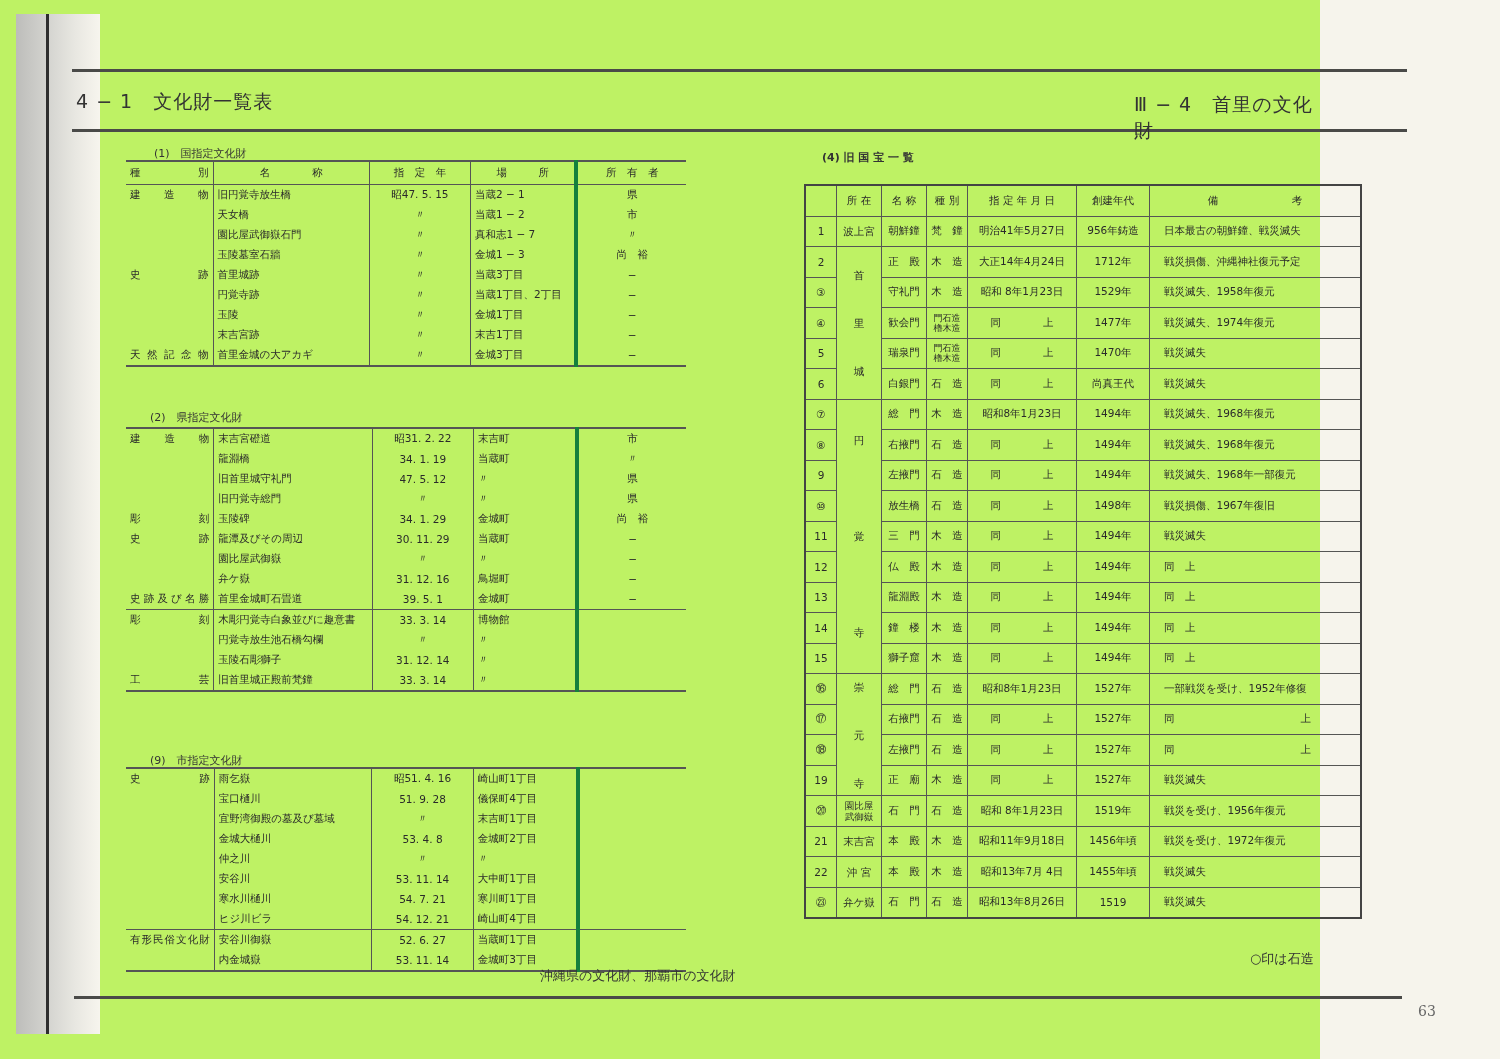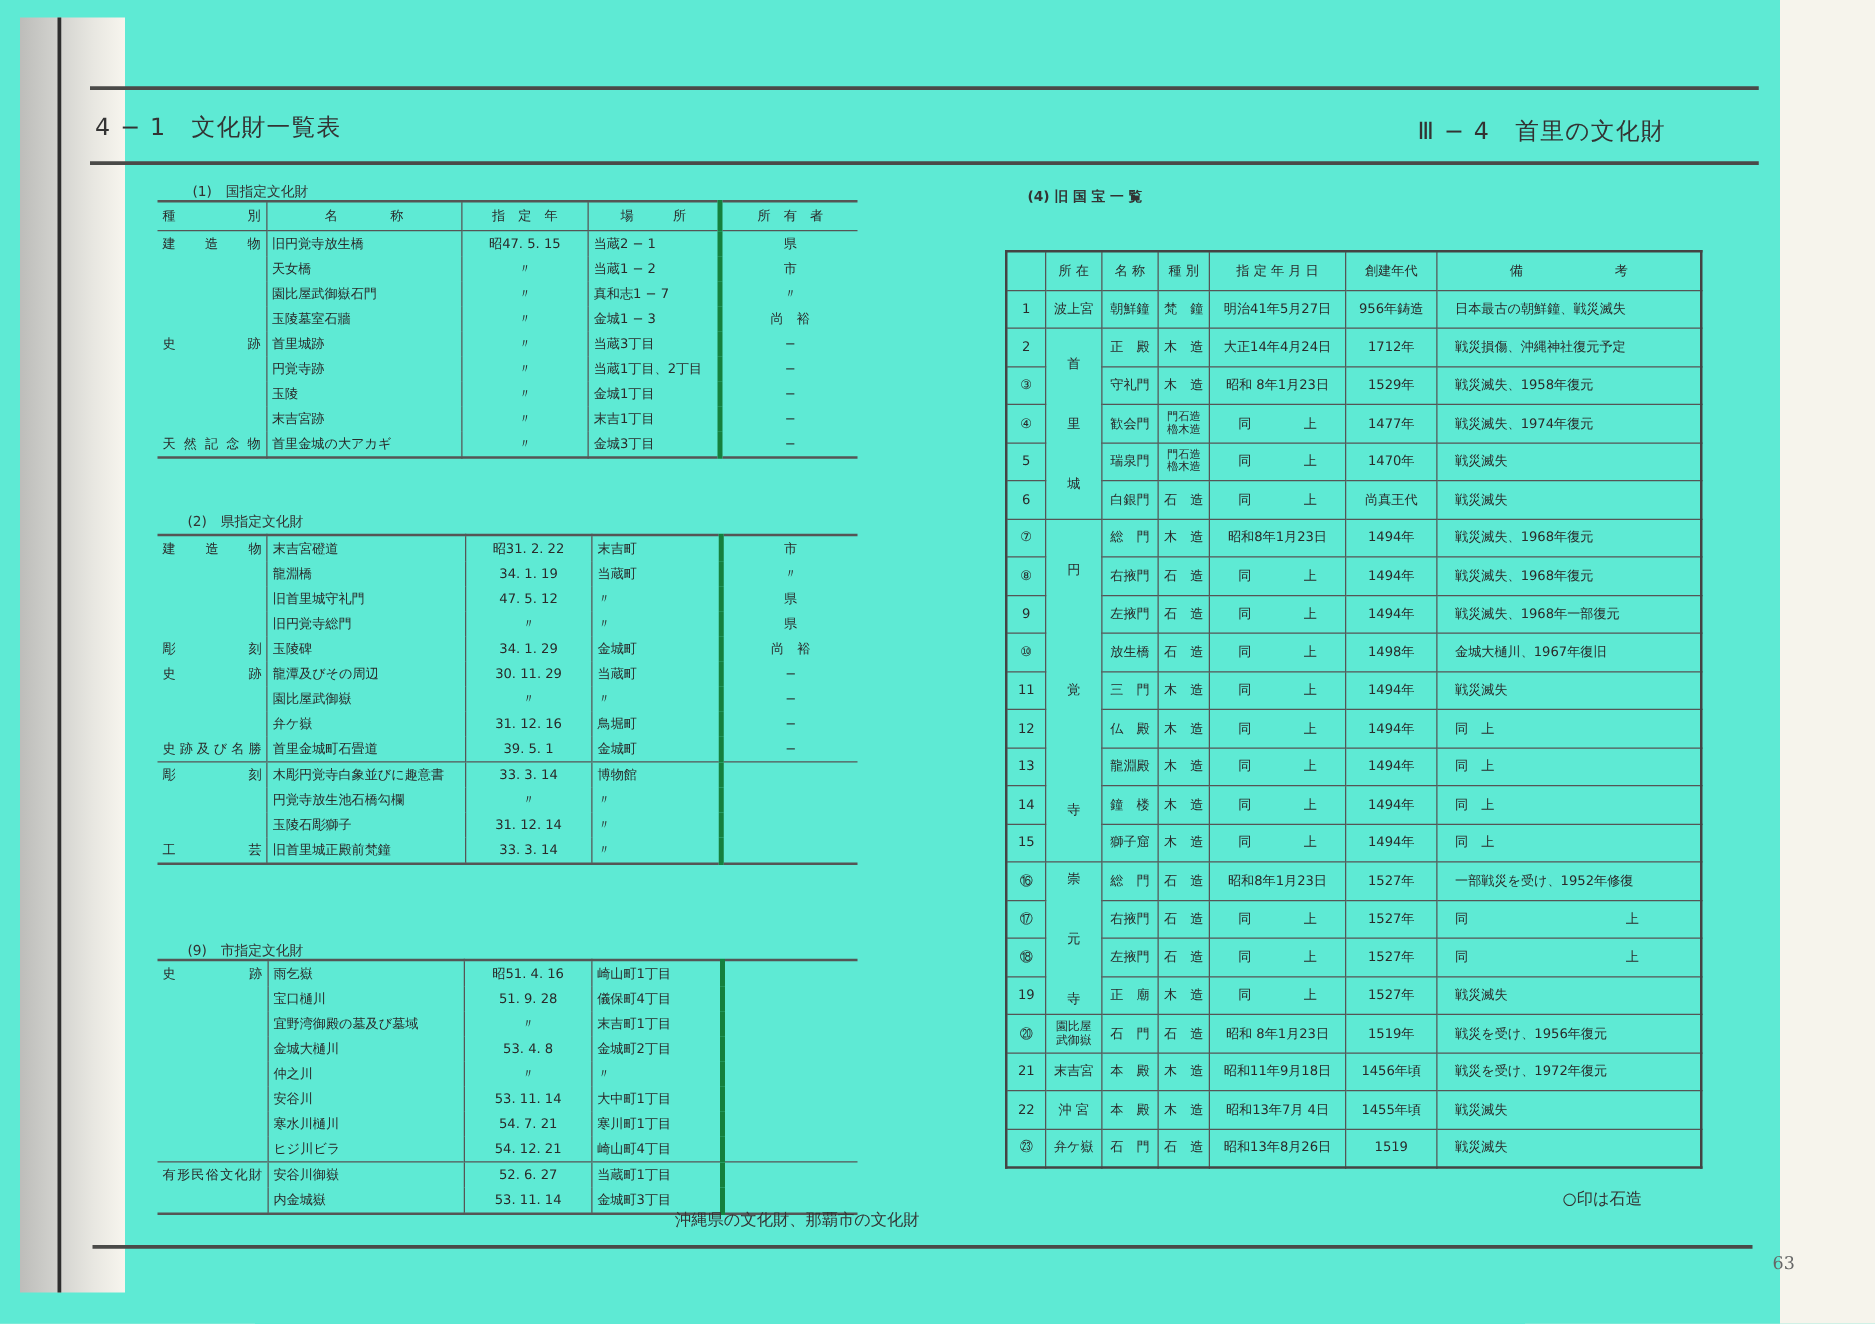--- a/index.html
+++ b/index.html
@@ -1,18 +1,18 @@
 <!DOCTYPE html>
 <html><head>
 <meta charset="utf-8">
 <style>
   html,body{margin:0;padding:0;}
   body{width:1500px;height:1059px;background:#f6f4ec;position:relative;overflow:hidden;
        font-family:"DejaVu Sans","Liberation Sans",sans-serif;color:#2a2a2a;}
-  .page{position:absolute;left:0;top:0;width:1424px;height:1059px;background:#5eead4;}
+  .page{position:absolute;left:0;top:0;width:1320px;height:1059px;background:#bef264;}
   .gutter{position:absolute;left:16px;top:14px;width:84px;height:1020px;
           background:linear-gradient(90deg,#bdbdba 0%,#d2d2ce 35%,#e8e7e1 70%,#f7f5ee 100%);}
   .gutter-line{position:absolute;left:46px;top:14px;width:3px;height:1020px;background:#2e2e2e;}
   .rule{position:absolute;height:3px;background:#4a4a48;}
   .hdr{position:absolute;font-size:19px;color:#333;letter-spacing:1px;}
   .pgno{position:absolute;left:1418px;top:1003px;font-family:"DejaVu Serif",serif;font-size:14px;color:#666;}
   .sec-title{position:absolute;font-size:11px;color:#333;}
   table{border-collapse:collapse;position:absolute;font-size:10.5px;}
   .lt td,.lt th{padding:0 4px;height:20px;white-space:nowrap;font-weight:normal;}
   .lt{border-top:2px solid #555;border-bottom:2px solid #555;}
@@ -291,21 +291,21 @@
           <td class="c2">内金城嶽</td>
           <td class="c3">53. 11. 14</td>
           <td class="c4">金城町3丁目</td>
           <td class="c5"></td>
         </tr>
       </tbody>
   </table>
   <div class="footnote" style="left:540px;top:967px;">沖縄県の文化財、那覇市の文化財</div>
 
   <div class="sec-title" style="left:822px;top:150px;font-weight:bold;">(4) 旧 国 宝 一 覧</div>
-  <table class="rt" style="left:804px;top:200px;width:558px;padding-left:40px;">
+  <table class="rt" style="left:804px;top:184px;width:558px;padding-left:40px;">
     <thead>
       <tr>
         <th style="width:22px"></th>
         <th style="width:36px">所 在</th>
         <th style="width:36px">名 称</th>
         <th style="width:32px">種 別</th>
         <th style="width:100px">指 定 年 月 日</th>
         <th style="width:64px">創建年代</th>
         <th>備　　　　　　　考</th>
       </tr>
@@ -399,21 +399,21 @@
           <td>同　　　　上</td>
           <td>1494年</td>
           <td class="note">戦災滅失、1968年一部復元</td>
         </tr>
         <tr>
           <td>⑩</td>
           <td>放生橋</td>
           <td>石　造</td>
           <td>同　　　　上</td>
           <td>1498年</td>
-          <td class="note">金城大樋川、1967年復旧</td>
+          <td class="note">戦災損傷、1967年復旧</td>
         </tr>
         <tr>
           <td>11</td>
           <td>三　門</td>
           <td>木　造</td>
           <td>同　　　　上</td>
           <td>1494年</td>
           <td class="note">戦災滅失</td>
         </tr>
         <tr>

